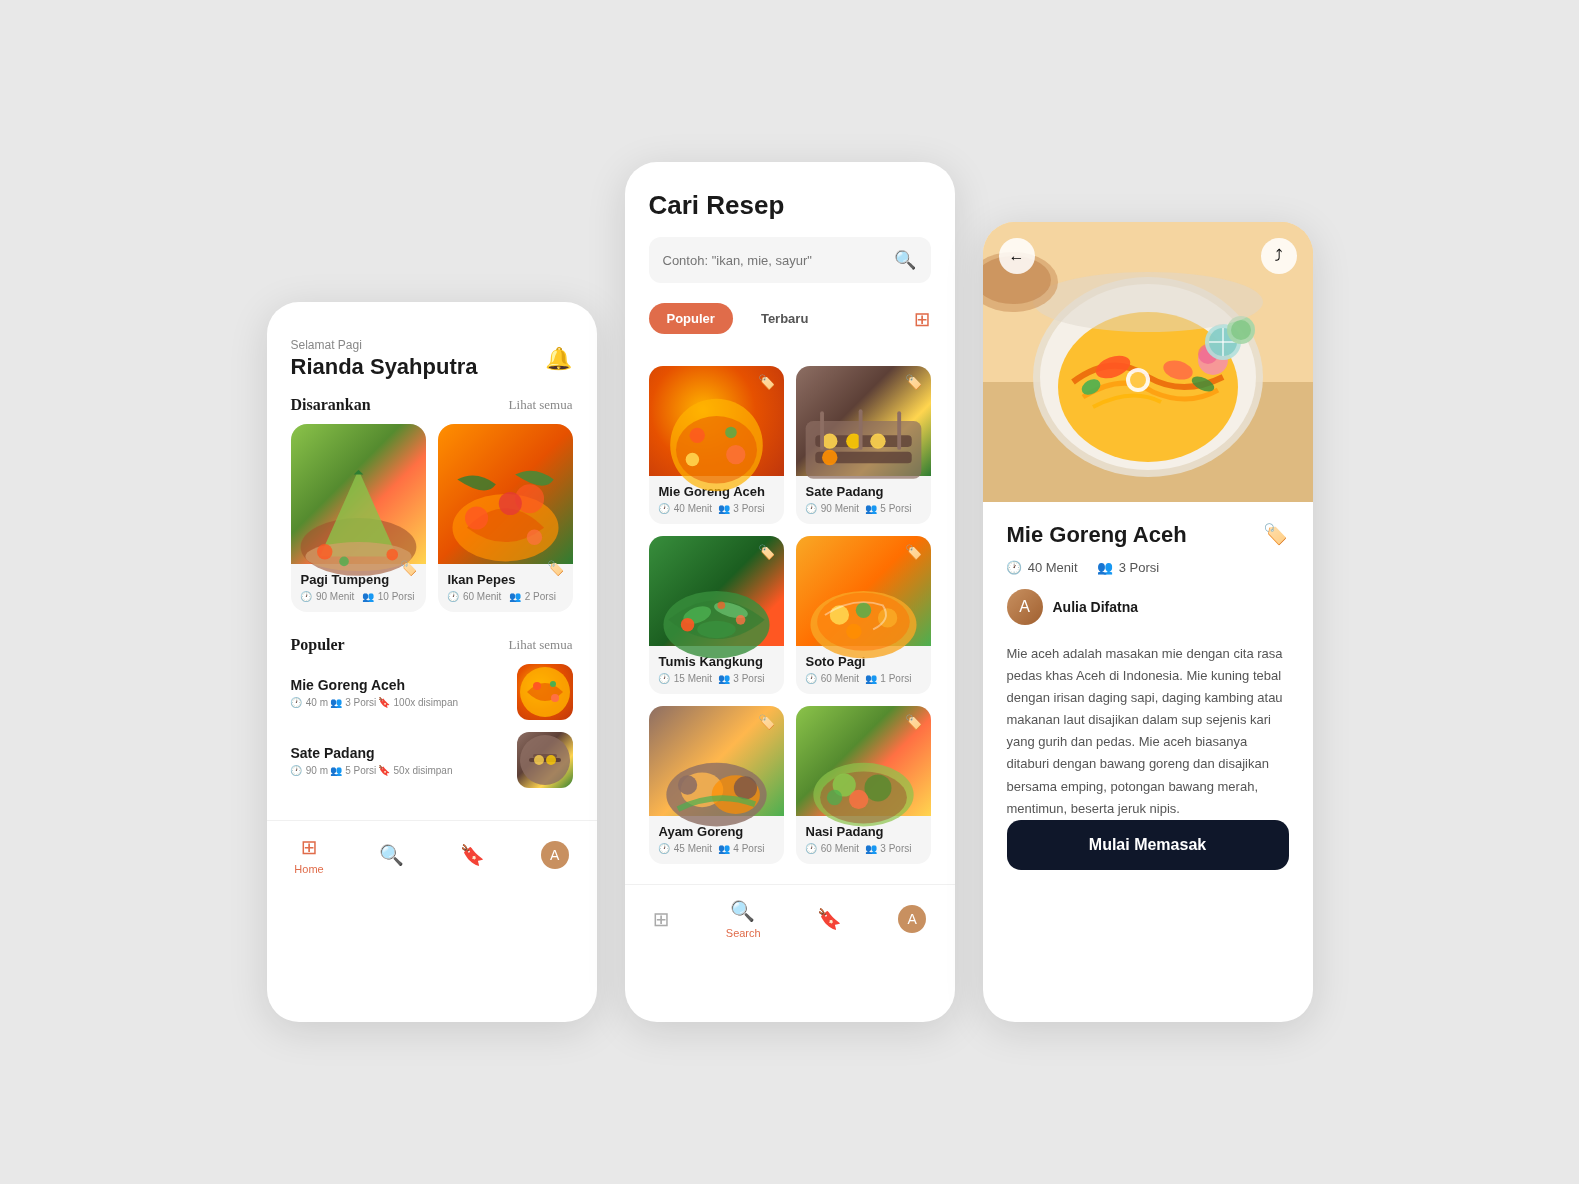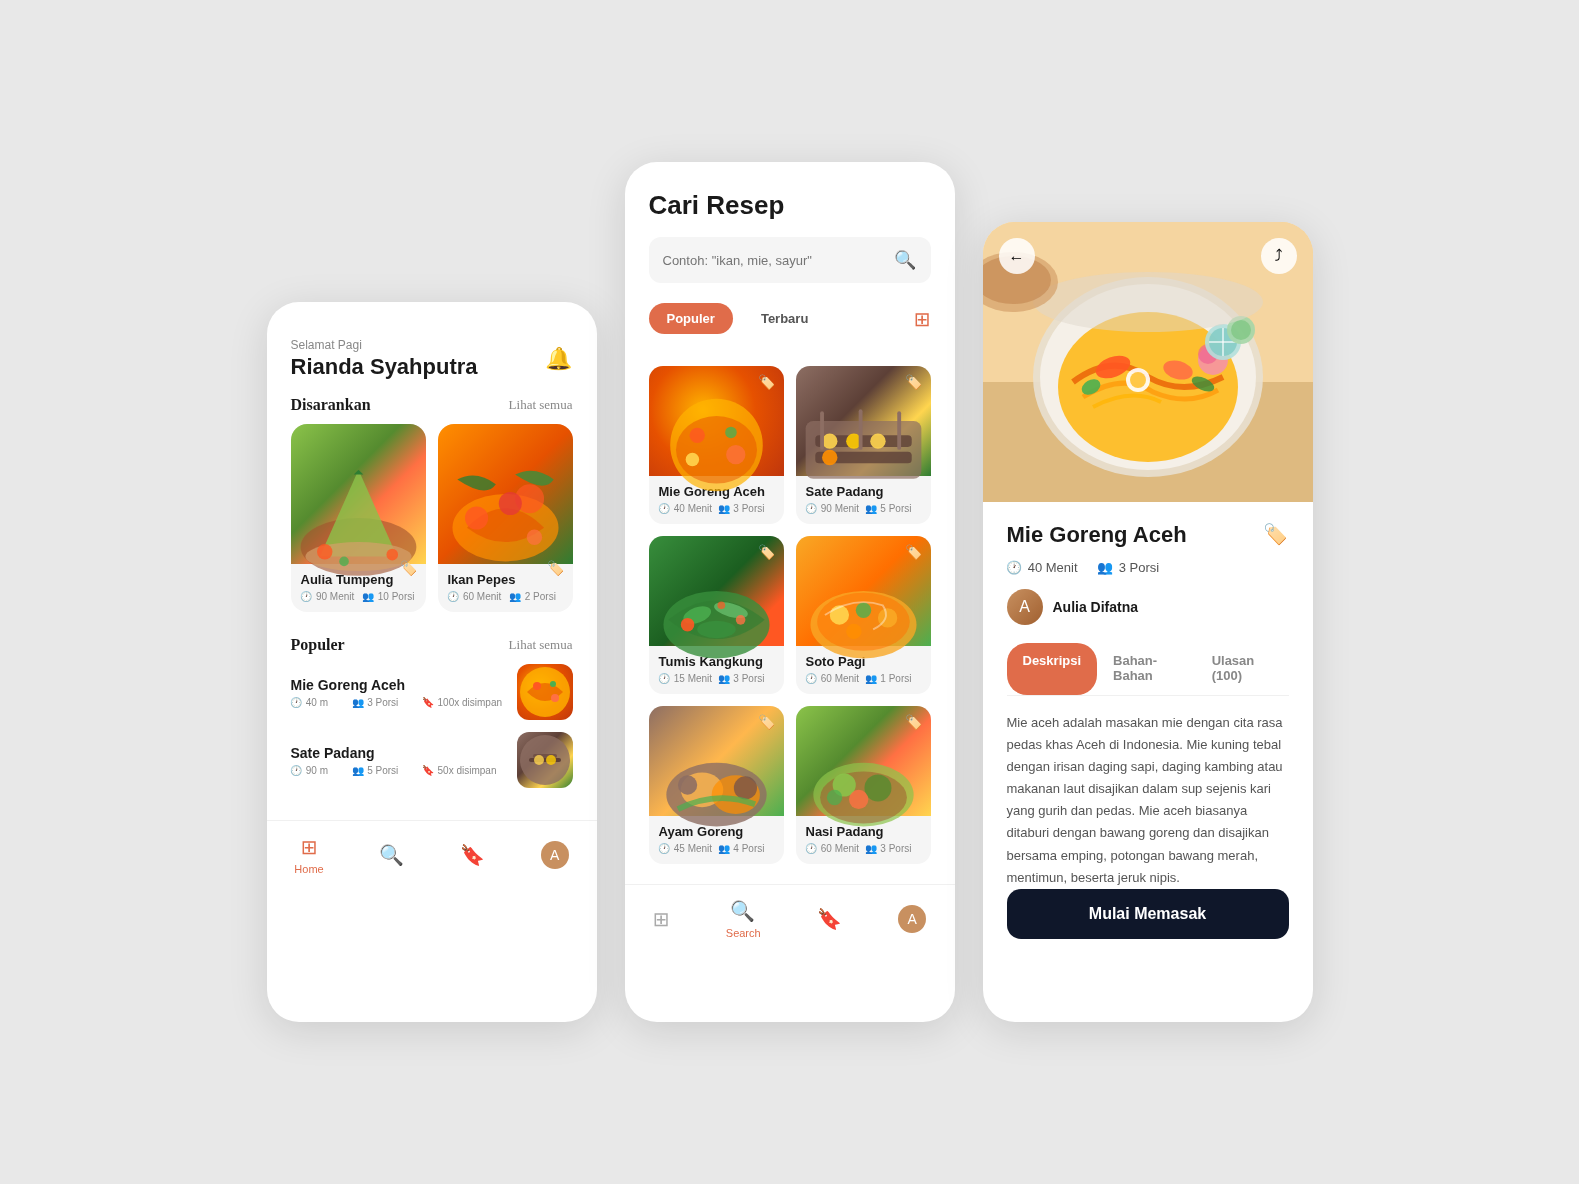--- a/index.html
+++ b/index.html
@@ -120,21 +120,21 @@
     }
     .popular-section { padding: 0 0 16px; }
     .popular-list { padding: 0 24px; display: flex; flex-direction: column; gap: 12px; }
     .popular-item {
       display: flex;
       align-items: center;
       gap: 12px;
     }
     .popular-info { flex: 1; }
     .popular-name { font-size: 14px; font-weight: 700; color: #1a1a1a; margin-bottom: 4px; }
-    .popular-meta { display: flex; gap: 24px; font-size: 10px; color: #888; }
+    .popular-meta { display: flex; gap: 2px; font-size: 10px; color: #888; }
     .popular-img {
       width: 56px;
       height: 56px;
       border-radius: 12px;
       overflow: hidden;
       flex-shrink: 0;
       font-size: 28px;
       display: flex;
       align-items: center;
       justify-content: center;
@@ -350,21 +350,21 @@
             <ellipse cx="70" cy="100" rx="60" ry="30" fill="#a0522d" opacity="0.6"></ellipse>
             <polygon points="70,20 30,110 110,110" fill="#8BC34A" opacity="0.8"></polygon>
             <polygon points="70,20 65,25 75,25" fill="#2E7D32"></polygon>
             <ellipse cx="70" cy="110" rx="55" ry="15" fill="#d4a06a" opacity="0.7"></ellipse>
             <circle cx="35" cy="105" r="8" fill="#FF5722" opacity="0.8"></circle>
             <circle cx="105" cy="108" r="6" fill="#FF5722" opacity="0.8"></circle>
             <circle cx="55" cy="115" r="5" fill="#4CAF50" opacity="0.8"></circle>
           </svg>
         </div>
         <div class="rec-card-body">
-          <div class="rec-card-name">Aulia Tumpeng</div>
+          <div class="rec-card-name">Pagi Tumpeng</div>
           <div class="rec-card-meta">
             <span class="meta-item"><span style="color:#e06c4a">🕐</span> 90 Menit</span>
             <span class="meta-item"><span style="color:#e06c4a">👥</span> 10 Porsi</span>
           </div>
         </div>
         <div class="bookmark-icon-card">🏷️</div>
       </div>
 
       <div class="rec-card">
         <div class="rec-card-img food-ikan-pepes">
@@ -684,25 +684,20 @@
           <span style="color:#888;">👥</span>
           <span>3 Porsi</span>
         </div>
       </div>
 
       <div class="p3-author">
         <div class="p3-avatar">A</div>
         <span class="p3-author-name">Aulia Difatna</span>
       </div>
 
-      <div class="p3-tabs">
-        <div class="p3-tab active">Deskripsi</div>
-        <div class="p3-tab inactive">Bahan-Bahan</div>
-        <div class="p3-tab inactive">Ulasan (100)</div>
-      </div>
 
       <div class="p3-description">Mie aceh adalah masakan mie dengan cita rasa pedas khas Aceh di Indonesia. Mie kuning tebal dengan irisan daging sapi, daging kambing atau makanan laut disajikan dalam sup sejenis kari yang gurih dan pedas. Mie aceh biasanya ditaburi dengan bawang goreng dan disajikan bersama emping, potongan bawang merah, mentimun, beserta jeruk nipis.</div>
 
       <button class="p3-cook-btn">Mulai Memasak</button>
     </div>
   </div>
 
 </div>
 
 </body></html>

